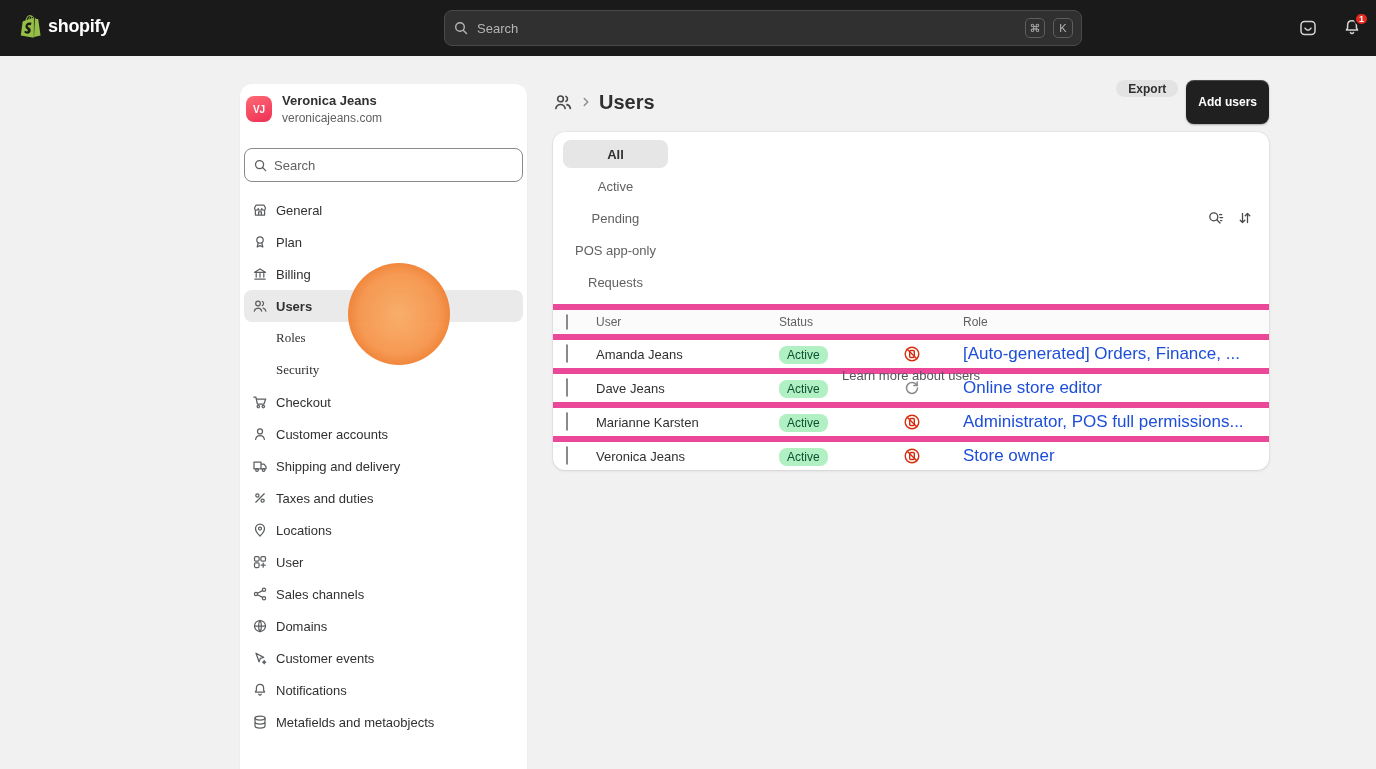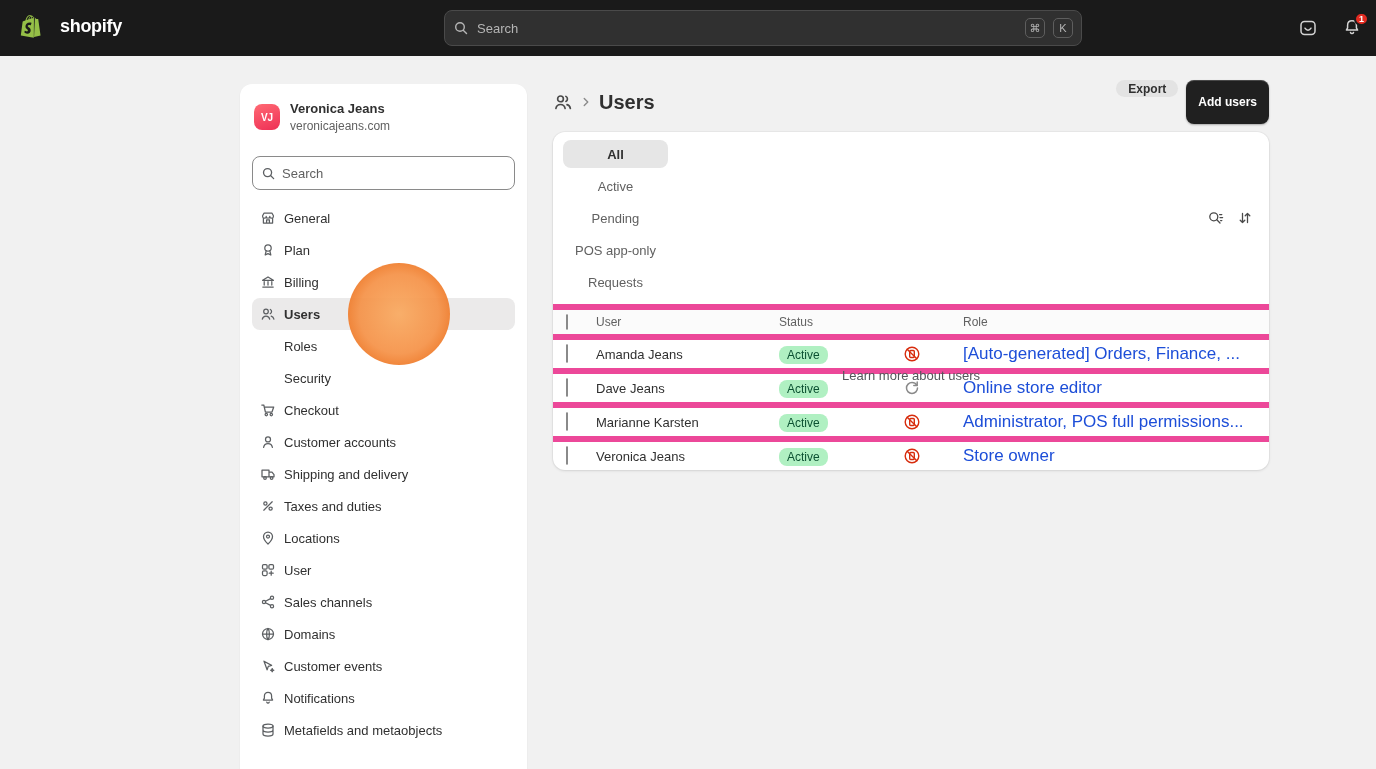--- a/index.html
+++ b/index.html
@@ -1,52 +1,52 @@
 <!DOCTYPE html>
 <html><head>
 <meta charset="utf-8">
 <style>
   * { margin:0; padding:0; box-sizing:border-box; }
   body { width:1376px; height:769px; font-family:"Liberation Sans", sans-serif; }
   .stage { position:relative; width:1376px; height:769px; background:#f1f1f1; overflow:hidden; }
 
   
   .topbar { position:absolute; top:0; left:0; right:0; height:56px; background:#1a1a1a; z-index:10; }
-  .logo { position:absolute; left:20px; top:14px; display:flex; align-items:center; gap:18px; cursor:pointer; }
+  .logo { position:absolute; left:20px; top:14px; display:flex; align-items:center; gap:6px; cursor:pointer; }
   .logo-text { color:#fff; font-size:18px; font-weight:700; letter-spacing:-0.3px; }
   .topbar-search { position:absolute; left:444px; top:10px; width:638px; height:36px; background:#303030;
     border:1px solid #4a4a4a; border-radius:8px; display:flex; align-items:center; padding:0 8px; gap:8px; color:#b5b5b5; }
   .topbar-search input { flex:1; background:transparent; border:none; outline:none; color:#e3e3e3; font-size:13px; font-family:inherit; }
   .topbar-search input::placeholder { color:#b5b5b5; }
   .kbd { width:20px; height:20px; border:1px solid #5e5e5e; border-radius:5px; display:flex; align-items:center;
     justify-content:center; font-size:11px; color:#b5b5b5; }
   .topbar-right { position:absolute; right:8px; top:12px; display:flex; gap:12px; align-items:center; }
   .tb-iconbtn { position:relative; width:32px; height:32px; border:none; background:transparent; border-radius:8px;
     display:flex; align-items:center; justify-content:center; color:#d4d4d4; cursor:pointer; }
   .notif-badge { position:absolute; top:0px; right:-1px; min-width:14px; height:14px; padding:0 3px; background:#e22a20;
     border-radius:8px; color:#fff; font-size:9px; font-weight:700; display:flex; align-items:center; justify-content:center;
     border:2px solid #1a1a1a; }
 
   
   .sidebar { position:absolute; left:240px; top:84px; width:287px; bottom:0; background:#fff;
-    border-radius:12px 12px 0 0; box-shadow:0 1px 2px rgba(0,0,0,.07); padding:12px; z-index:5; }
+    border-radius:12px 12px 0 0; box-shadow:0 1px 2px rgba(0,0,0,.07); padding:4px; z-index:5; }
   .profile { display:flex; align-items:center; gap:10px; padding:4px 4px 0 2px; cursor:pointer; }
   .avatar { width:26px; height:26px; border-radius:8px; background:linear-gradient(160deg,#ff6a74,#ee2f55);
     color:#fff; font-size:10px; font-weight:700; display:flex; align-items:center; justify-content:center; flex:0 0 auto; }
   .profile-name { font-size:13px; font-weight:700; color:#303030; line-height:1.45; }
   .profile-domain { font-size:12px; color:#616161; line-height:1.3; }
   .side-search { margin:22px 0 12px; height:34px; border:1px solid #8a8a8a; border-radius:8px; background:#fff;
     display:flex; align-items:center; gap:6px; padding:0 8px; color:#5c5f62; }
   .side-search input { flex:1; border:none; outline:none; font-size:13px; color:#303030; font-family:inherit; background:transparent; }
   .side-search input::placeholder { color:#616161; }
   .nav { display:flex; flex-direction:column; }
   .nav-item { height:32px; display:flex; align-items:center; gap:8px; padding:0 8px; border-radius:8px;
     font-size:13px; color:#303030; cursor:pointer; }
   .nav-item.selected { background:#ebeaea; font-weight:650; }
-  .nav-item.child { padding-left:32px; }
+  .nav-item.child { padding-left:32px;font-family:Liberation Serif, serif; }
   .nav-icon { width:16px; height:16px; color:#5c5f62; display:flex; flex:0 0 auto; }
 
   
   .main-header { position:absolute; left:553px; top:86px; width:716px; height:32px; display:flex; align-items:center; z-index:4; }
   .crumb-icon { color:#4a4a4a; display:flex; margin-right:6px; }
   .crumb-chevron { color:#8a8a8a; display:flex; margin-right:6px; }
   .page-title { font-size:20px; font-weight:700; color:#303030; }
   .header-actions { position:absolute; right:0; display:flex; gap:8px; }
   .btn-secondary { height:17px; padding:0 12px; background:#e3e3e3; border:none; border-radius:12px;
     font-size:12px; font-weight:650; color:#303030; cursor:pointer; font-family:inherit; }

